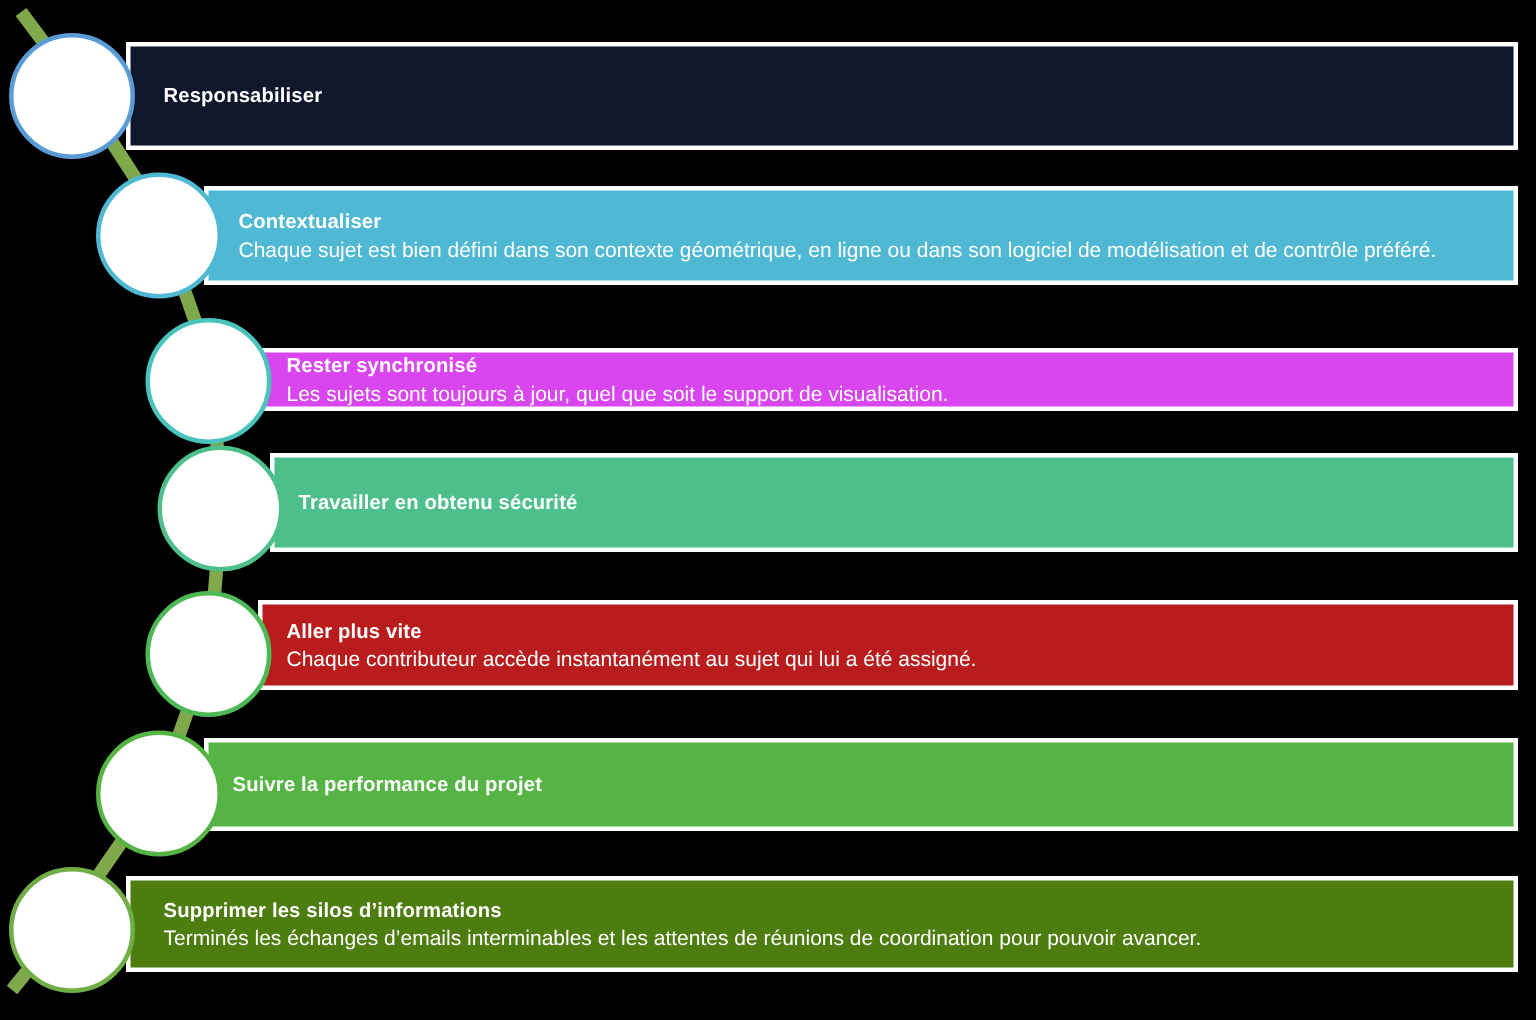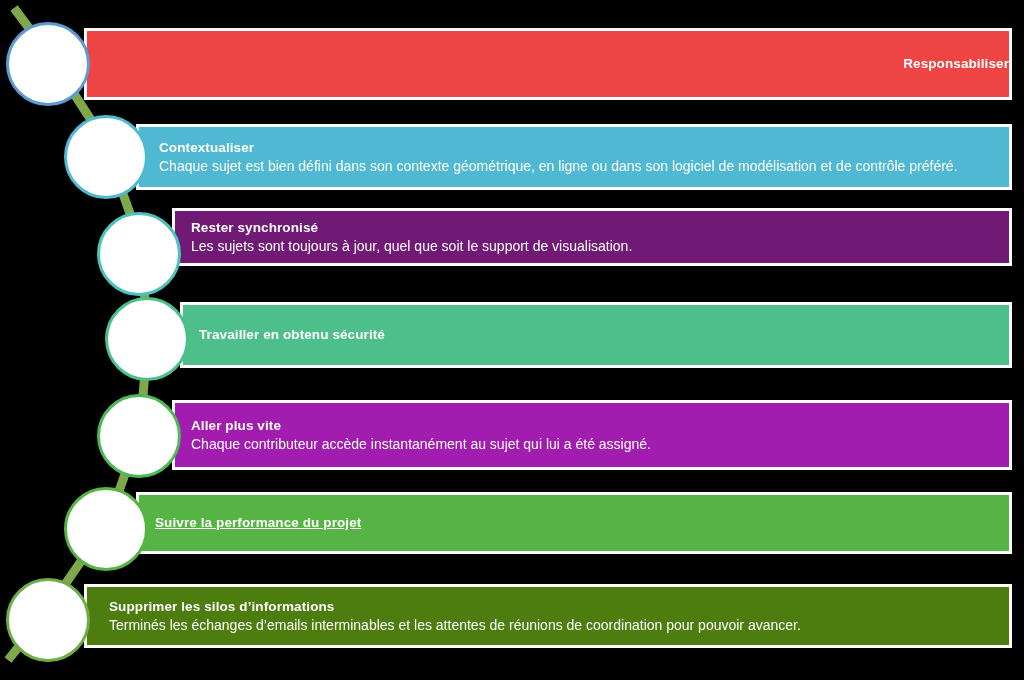--- a/index.html
+++ b/index.html
@@ -81,70 +81,70 @@
 </head>
 <body>
 
 <div id="stage" style="background: rgb(0, 0, 0);">
 
   <svg id="connector-layer" viewBox="0 0 1024 680" width="1024" height="680" xmlns="http://www.w3.org/2000/svg">
     <polyline id="connector-path" points="14,8 47,52 47,52 104,140 104,140 140,242 140,242 148,335 148,335 140,432 140,432 108,522 108,522 42,618 42,618 8,660" fill="none" stroke="#7FA84B" stroke-width="9" stroke-linecap="butt" stroke-linejoin="round"></polyline>
   </svg>
 
   <div class="step">
-    <div class="band" style="left: 84px; top: 28px; width: 928px; height: 72px; background: #ef4444; align-items: flex-end;">
+    <div class="band" style="left: 84px; top: 28px; width: 928px; height: 72px; background: #0f172a;">
       <div class="band-text" style="padding-left:22px;">
         <div class="band-title">Responsabiliser</div>
       </div>
     </div>
     <div class="node-circle" style="left:6px; top:22px; width:84px; height:84px; border:3px solid #5B9BD5;"></div>
   </div>
 
   <div class="step">
     <div class="band" style="left: 136px; top: 124px; width: 876px; height: 66px; background: rgb(79, 185, 211);">
       <div class="band-text" style="padding-left:20px; padding-right:30px;">
         <div class="band-title">Contextualiser</div>
         <div class="band-desc">Chaque sujet est bien défini dans son contexte géométrique, en ligne ou dans son logiciel de modélisation et de contrôle préféré.</div>
       </div>
     </div>
     <div class="node-circle" style="left:64px; top:115px; width:84px; height:84px; border:3px solid #4FB9D3;"></div>
   </div>
 
   <div class="step">
-    <div class="band" style="left: 172px; top: 208px; width: 840px; height: 58px; background: #701a75;">
+    <div class="band" style="left: 172px; top: 232px; width: 840px; height: 42px; background: #d946ef;">
       <div class="band-text" style="padding-left:16px;">
         <div class="band-title">Rester synchronisé</div>
         <div class="band-desc">Les sujets sont toujours à jour, quel que soit le support de visualisation.</div>
       </div>
     </div>
     <div class="node-circle" style="left:97px; top:212px; width:84px; height:84px; border:3px solid #4AC3BD;"></div>
   </div>
 
   <div class="step">
     <div class="band" style="left: 180px; top: 302px; width: 832px; height: 66px; background: rgb(76, 191, 138);">
       <div class="band-text" style="padding-left:16px; padding-right:14px;">
         <div class="band-title">Travailler en obtenu sécurité</div>
       </div>
     </div>
     <div class="node-circle" style="left:105px; top:297px; width:84px; height:84px; border:3px solid #4CBF8A;"></div>
   </div>
 
   <div class="step">
-    <div class="band" style="left: 172px; top: 400px; width: 840px; height: 70px; background: #a21caf;">
+    <div class="band" style="left: 172px; top: 400px; width: 840px; height: 60px; background: #b91c1c;">
       <div class="band-text" style="padding-left:16px;">
         <div class="band-title">Aller plus vite</div>
         <div class="band-desc">Chaque contributeur accède instantanément au sujet qui lui a été assigné.</div>
       </div>
     </div>
     <div class="node-circle" style="left:97px; top:394px; width:84px; height:84px; border:3px solid #4CB956;"></div>
   </div>
 
   <div class="step">
     <div class="band" style="left: 136px; top: 492px; width: 876px; height: 62px; background: rgb(85, 180, 67);">
-      <div class="band-text" style="padding-left:16px;text-decoration:underline;">
+      <div class="band-text" style="padding-left:16px;">
         <div class="band-title">Suivre la performance du projet</div>
       </div>
     </div>
     <div class="node-circle" style="left:64px; top:487px; width:84px; height:84px; border:3px solid #55B443;"></div>
   </div>
 
   <div class="step">
     <div class="band" style="left: 84px; top: 584px; width: 928px; height: 64px; background: #4d7c0f;">
       <div class="band-text" style="padding-left:22px;">
         <div class="band-title">Supprimer les silos d’informations</div>

